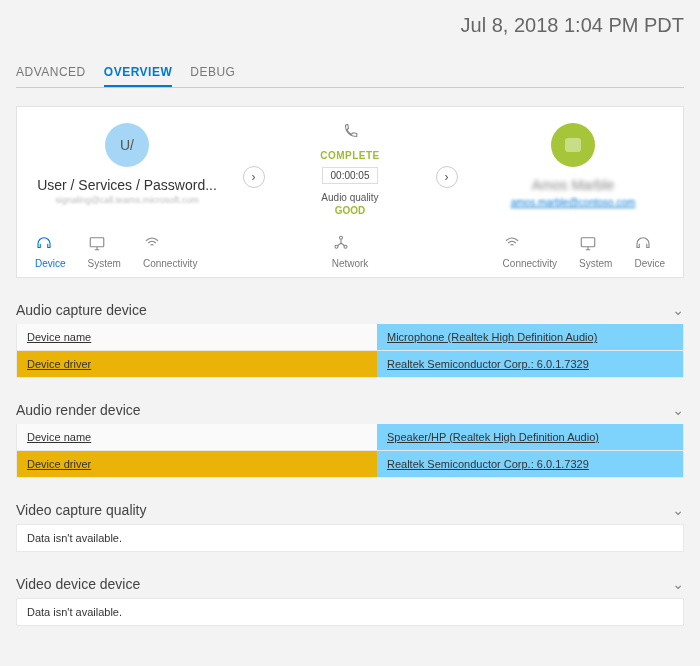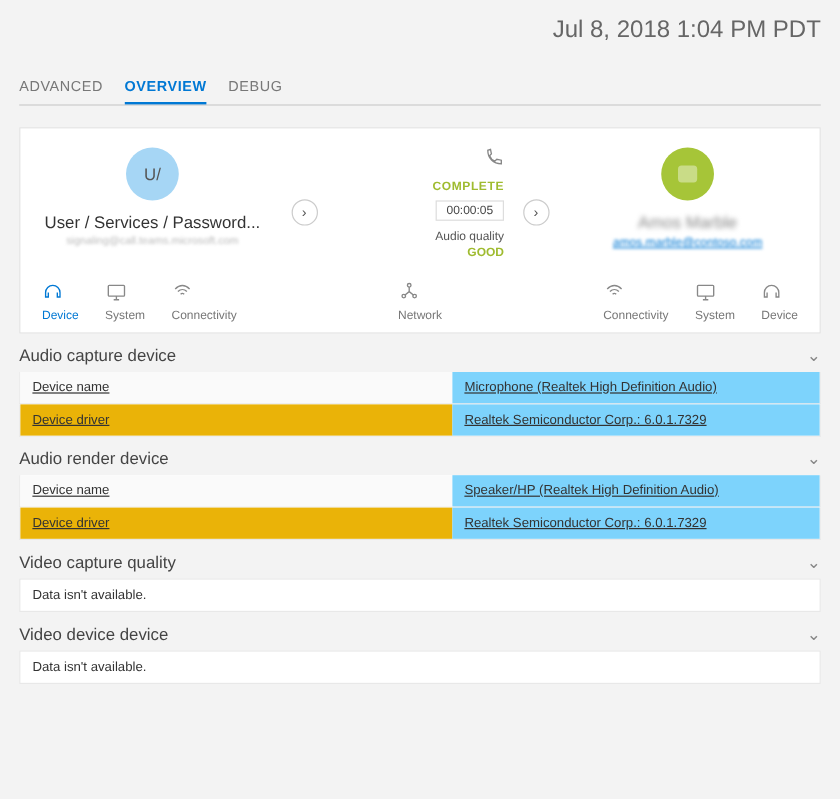--- a/index.html
+++ b/index.html
@@ -14,34 +14,34 @@
     .party { flex: 0 0 200px; text-align: center; }
     .avatar { width: 44px; height: 44px; border-radius: 50%; margin: 0 auto 10px; display: flex; align-items: center; justify-content: center; font-size: 14px; }
     .avatar.blue { background: #a6d6f5; color: #555; }
     .avatar.green { background: #a6c538; color: #eef3d6; filter: blur(0.3px); position: relative; }
     .avatar.green::after { content: ""; position: absolute; left: 14px; top: 15px; width: 16px; height: 14px; background: rgba(255,255,255,0.4); border-radius: 3px; }
     .party-name { font-size: 14px; color: #333; white-space: nowrap; overflow: hidden; text-overflow: ellipsis; max-width: 200px; margin: 0 auto; }
     .party-sub { font-size: 9px; color: #bbb; filter: blur(1.2px); margin-top: 2px; }
     .party-name.blur { filter: blur(2px); color: #888; font-size: 14px; }
     .party-link { font-size: 10px; color: #0078d4; filter: blur(1.5px); margin-top: 4px; text-decoration: underline; }
     .chevron { width: 22px; height: 22px; border: 1px solid #ccc; border-radius: 50%; display: flex; align-items: center; justify-content: center; align-self: center; margin-top: 14px; cursor: pointer; font-size: 12px; color: #555; }
-    .center { flex: 0 0 140px; text-align: right; }
+    .center { flex: 0 0 140px; text-align: center; }
     .phone-icon svg { width: 18px; height: 18px; fill: none; stroke: #888; stroke-width: 1.5; }
     .status-complete { color: #9fbb2f; font-size: 10px; font-weight: 700; letter-spacing: 0.5px; margin-top: 6px; }
     .duration { font-size: 10px; border: 1px solid #ddd; display: inline-block; padding: 2px 8px; margin-top: 6px; color: #444; }
     .aq-label { font-size: 10px; color: #555; margin-top: 8px; }
     .aq-value { font-size: 10px; color: #9fbb2f; font-weight: 700; margin-top: 2px; }
     .metrics { display: flex; justify-content: space-between; margin-top: 18px; padding: 0 8px; }
     .metric-group { display: flex; gap: 22px; }
     .metric { text-align: left; cursor: pointer; }
     .metric svg { width: 18px; height: 18px; fill: none; stroke: #888; stroke-width: 1.5; }
     .metric.active svg { stroke: #0078d4; }
     .metric-label { font-size: 10px; color: #777; margin-top: 3px; }
     .metric.active .metric-label { color: #0078d4; }
-    .section { margin-top: 10px; }
+    .section { margin-top: 24px; }
     .section-header { display: flex; justify-content: space-between; align-items: center; font-size: 14px; color: #444; padding-bottom: 6px; cursor: pointer; }
     .chev-down { font-size: 14px; color: #888; }
     .row { display: flex; background: #fff; border: 1px solid #e8e8e8; border-top: none; font-size: 11px; text-decoration: underline; }
     .row:first-of-type { border-top: 1px solid #e8e8e8; }
     .row-label { flex: 0 0 360px; padding: 7px 10px; color: #333; background: #fafafa; }
     .row-value { flex: 1; padding: 7px 10px; color: #333; background: #7dd3fc; }
     .row-full { background: #fff; border: 1px solid #e8e8e8; padding: 7px 10px; font-size: 11px; color: #333; }
     .row.alt .row-label { background: #eab308; }
   </style>
 </head>

